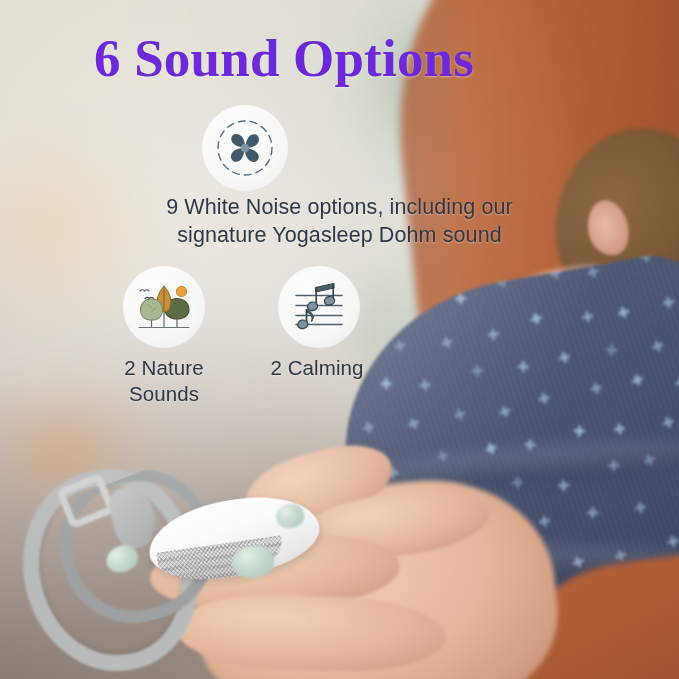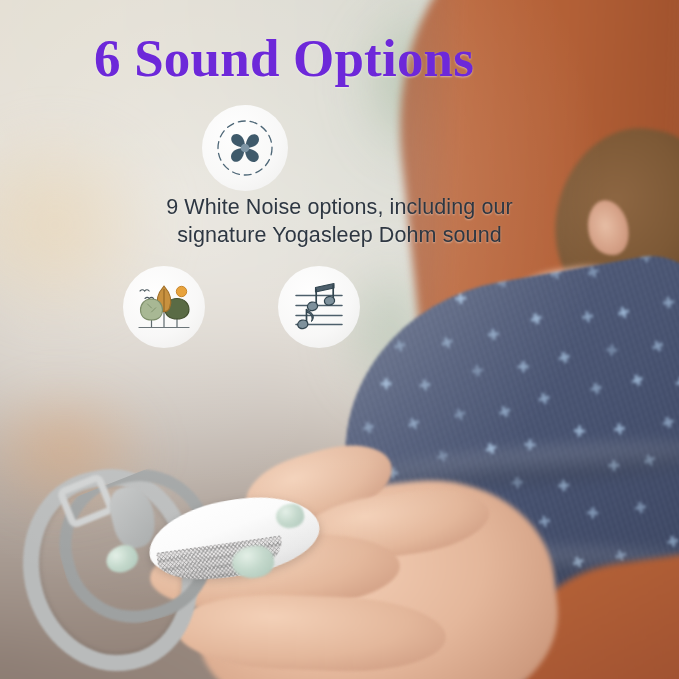--- a/index.html
+++ b/index.html
@@ -566,18 +566,23 @@
         </g>
         <ellipse cx="22.5" cy="28.3" rx="5.1" ry="4.2" fill="#7e919c" stroke="#32454f" stroke-width="1.3" transform="rotate(-14 22.5 28.3)"></ellipse>
         <ellipse cx="39.5" cy="22.8" rx="5.1" ry="4.2" fill="#7e919c" stroke="#32454f" stroke-width="1.3" transform="rotate(-14 39.5 22.8)"></ellipse>
 
         <path d="M16.5 31.5 V45.5" stroke="#32454f" stroke-width="1.7" stroke-linecap="round" fill="none"></path>
         <path d="M16.8 31.8 C22.5 34.5 25.5 38.5 21.5 43.5 C23.2 38.5 20.8 35.8 16.8 34.2 Z" fill="#4d5f6b" stroke="#32454f" stroke-width="1" stroke-linejoin="round"></path>
         <ellipse cx="12.8" cy="46.3" rx="5.1" ry="4.2" fill="#7e919c" stroke="#32454f" stroke-width="1.3" transform="rotate(-14 12.8 46.3)"></ellipse>
       </svg>
     </div>
 
+    <div class="caption-sub caption-nature">
+      <div>2 Nature</div>
+      <div>Sounds</div>
+    </div>
 
     <div class="caption-sub caption-music">
+      <div>2 Calming</div>
     </div>
 
   </div>
 </div>
 
 </body></html>

